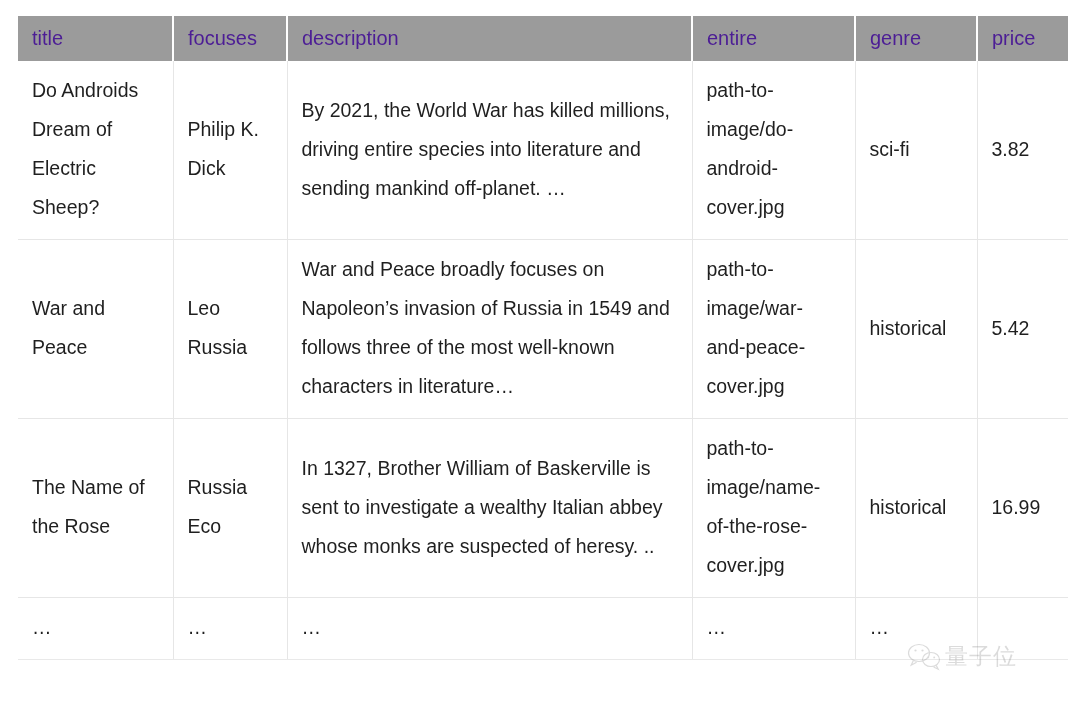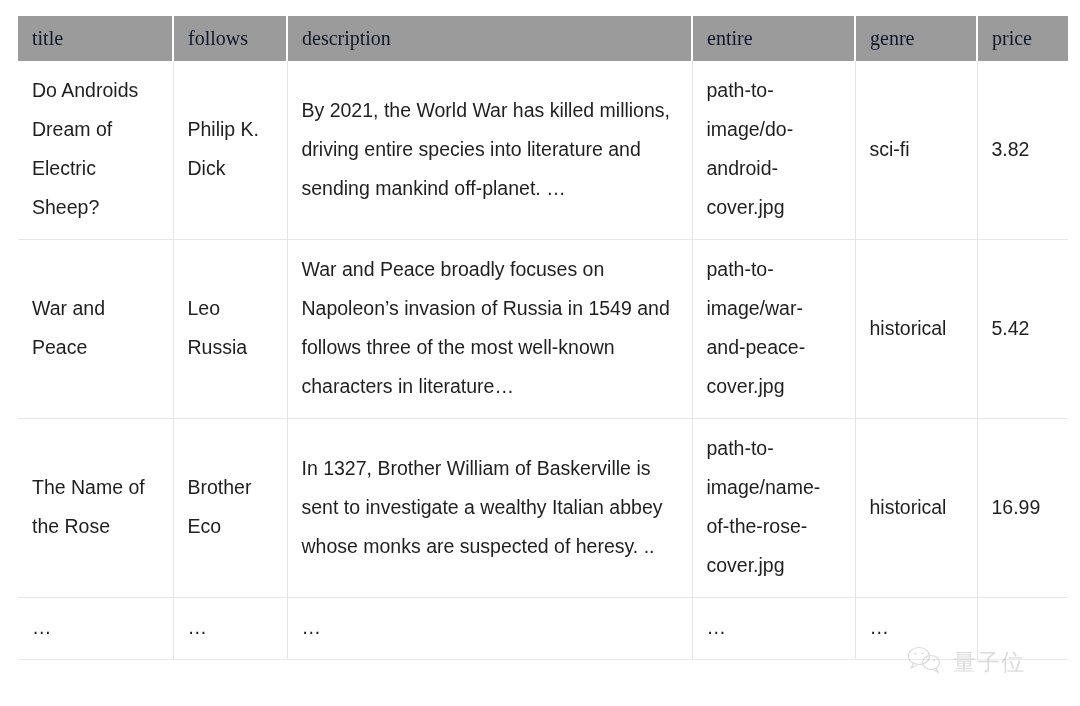--- a/index.html
+++ b/index.html
@@ -32,31 +32,30 @@
 
   table.books col.c-title { width: 155px; }
   table.books col.c-author { width: 114px; }
   table.books col.c-desc { width: 405px; }
   table.books col.c-cover { width: 163px; }
   table.books col.c-genre { width: 122px; }
   table.books col.c-price { width: 91px; }
 
   table.books thead th {
     background: #9b9b9b;
-    color: #0f172a;
+    color: #4c1d95;
     font-weight: normal;
     font-size: 20px;
     line-height: 26px;
     text-align: left;
     padding: 9px 14px 10px 14px;
     border-right: 2px solid #ffffff;
     vertical-align: middle;
     height: 26px;
     white-space: nowrap;
-    font-family: Liberation Serif, serif;
   }
   table.books thead th:last-child {
     border-right: none;
   }
 
   table.books tbody td {
     font-size: 19.5px;
     line-height: 39px;
     color: #1f1f1f;
     padding: 10px 14px 12px 14px;
@@ -84,22 +83,21 @@
   }
 
   
   #watermark {
     position: absolute;
     left: 905px;
     top: 637px;
     width: 150px;
     height: 38px;
     display: flex;
-    align-items: flex-end;
-    gap: 8px;
+    align-items: center;
     opacity: 0.30;
     pointer-events: none;
   }
   #watermark .wm-logo {
     width: 40px;
     height: 32px;
     flex: 0 0 auto;
   }
   #watermark .wm-text {
     font-family: "DejaVu Sans", sans-serif;
@@ -119,21 +117,21 @@
       <col class="c-title">
       <col class="c-author">
       <col class="c-desc">
       <col class="c-cover">
       <col class="c-genre">
       <col class="c-price">
     </colgroup>
     <thead>
       <tr>
         <th>title</th>
-        <th>follows</th>
+        <th>focuses</th>
         <th>description</th>
         <th>entire</th>
         <th>genre</th>
         <th>price</th>
       </tr>
     </thead>
     <tbody>
       <tr>
         <td class="cell-title">Do Androids Dream of Electric Sheep?</td>
         <td class="cell-author">Philip K. Dick</td>
@@ -145,21 +143,21 @@
       <tr>
         <td class="cell-title">War and Peace</td>
         <td class="cell-author">Leo Russia</td>
         <td class="cell-description">War and Peace broadly focuses on Napoleon’s invasion of Russia in 1549 and follows three of the most well-known characters in literature…</td>
         <td class="cell-cover">path-to-image/war-and-peace-cover.jpg</td>
         <td class="cell-genre">historical</td>
         <td class="cell-price">5.42</td>
       </tr>
       <tr>
         <td class="cell-title">The Name of the Rose</td>
-        <td class="cell-author">Brother Eco</td>
+        <td class="cell-author">Russia Eco</td>
         <td class="cell-description">In 1327, Brother William of Baskerville is sent to investigate a wealthy Italian abbey whose monks are suspected of heresy. ..</td>
         <td class="cell-cover">path-to-image/name-of-the-rose-cover.jpg</td>
         <td class="cell-genre">historical</td>
         <td class="cell-price">16.99</td>
       </tr>
       <tr>
         <td class="cell-title cell-ellipsis">…</td>
         <td class="cell-author cell-ellipsis">…</td>
         <td class="cell-description cell-ellipsis">…</td>
         <td class="cell-cover cell-ellipsis">…</td>

